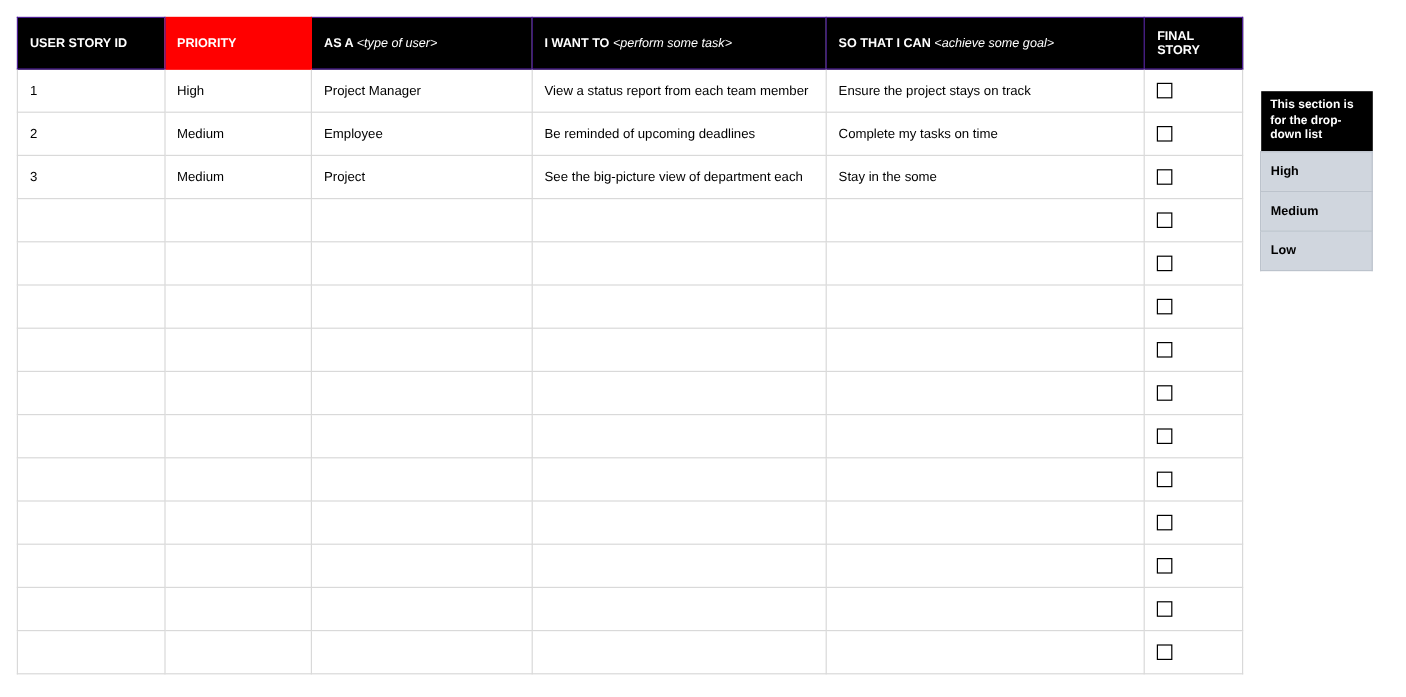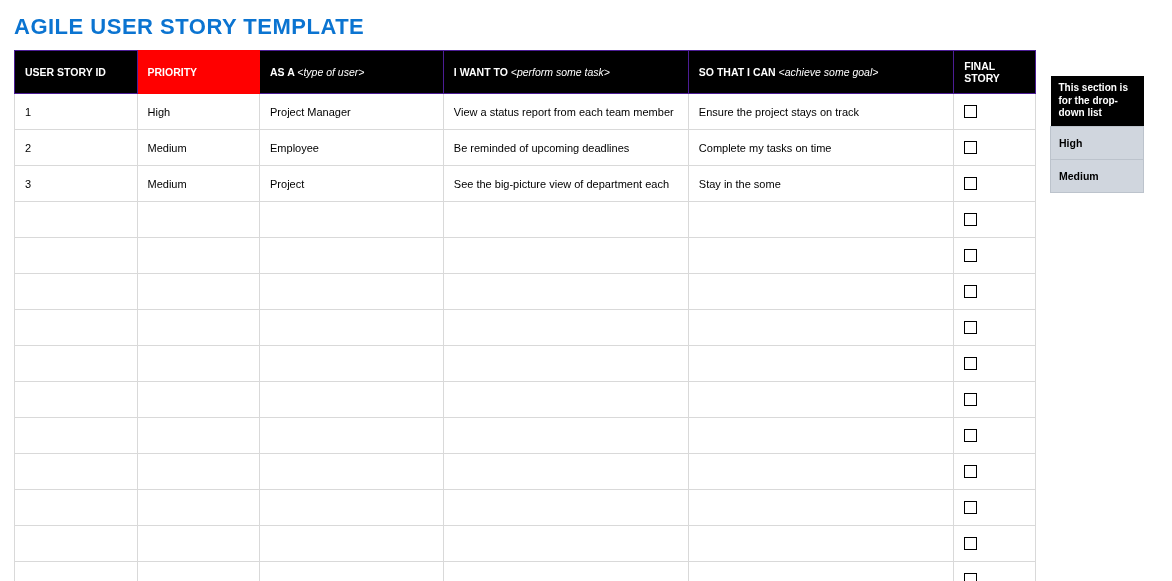--- a/index.html
+++ b/index.html
@@ -91,21 +91,20 @@
     padding: 10px 8px;
     font-weight: 700;
     font-size: 10.5px;
   }
 </style>
 </head>
 <body>
 
 <div class="wrap">
   <div class="main">
-    <h1 class="title">AGILE USER STORY TEMPLATE</h1>
     <table class="stories">
       <colgroup>
         <col class="col-id">
           <col class="col-pri">
           <col class="col-asa">
           <col class="col-want">
           <col class="col-so">
           <col class="col-fin">
       </colgroup>
       <thead>
@@ -242,16 +241,19 @@
             <th>This section is for the drop-down list</th>
           </tr>
       </thead>
       <tbody id="dd-body">
           <tr>
             <td>High</td>
           </tr>
           <tr>
             <td>Medium</td>
           </tr>
+          <tr>
+            <td>Low</td>
+          </tr>
         </tbody>
     </table>
   </div>
 </div>
 
 </body></html>

